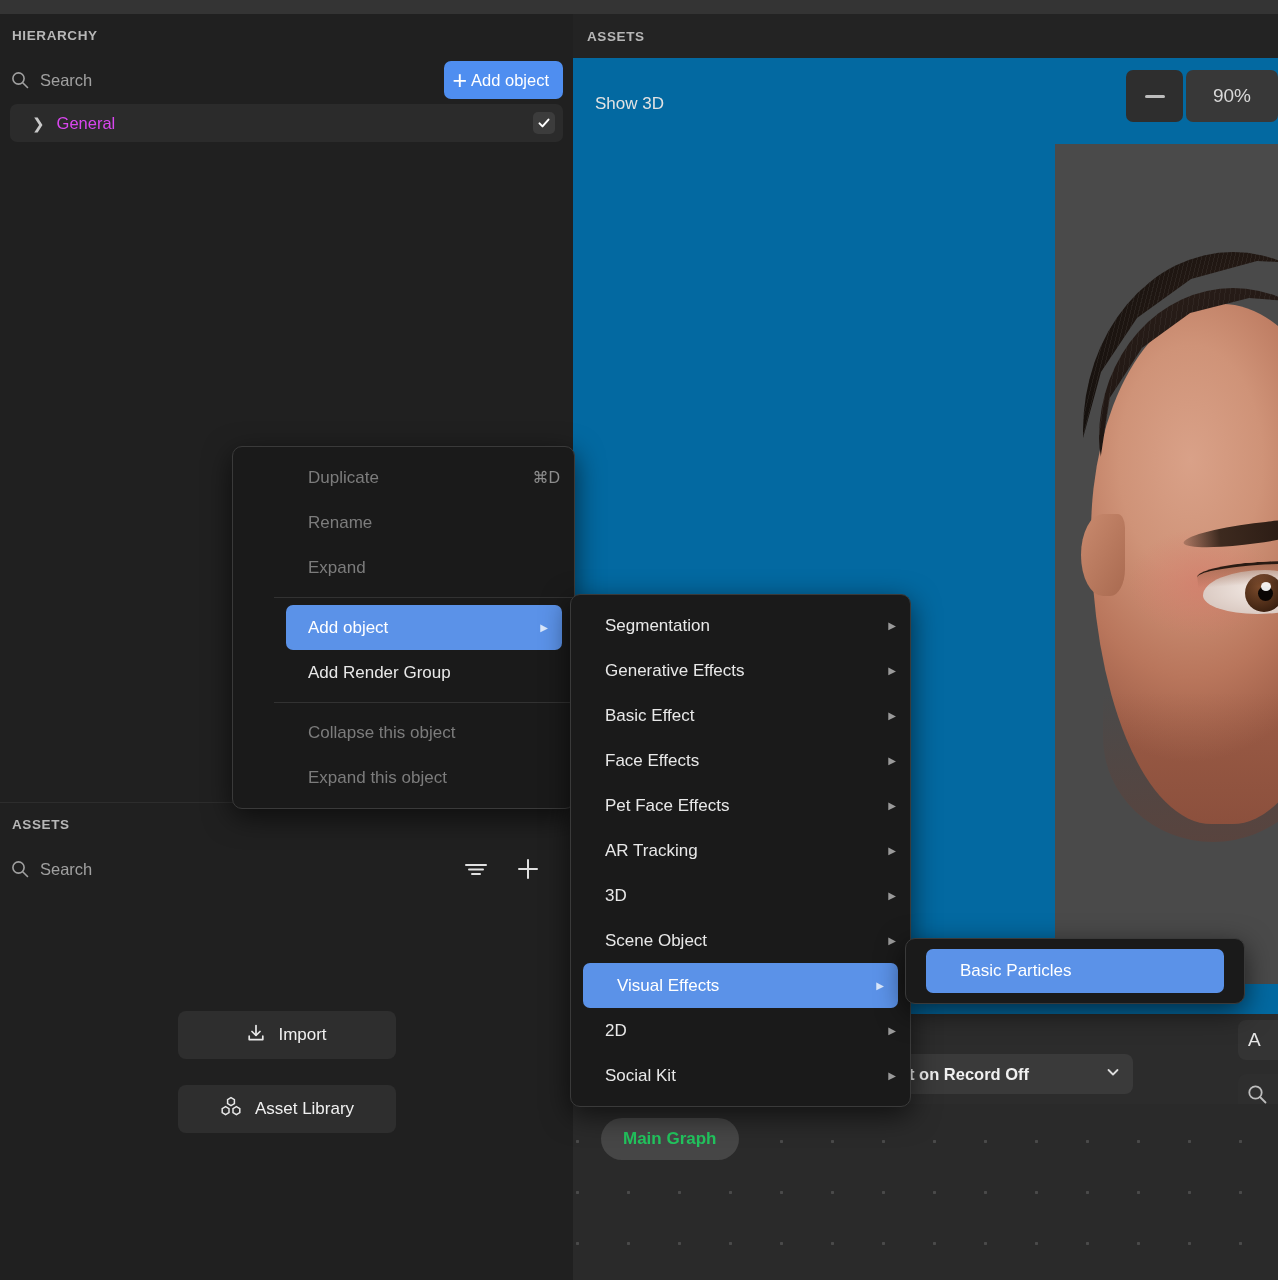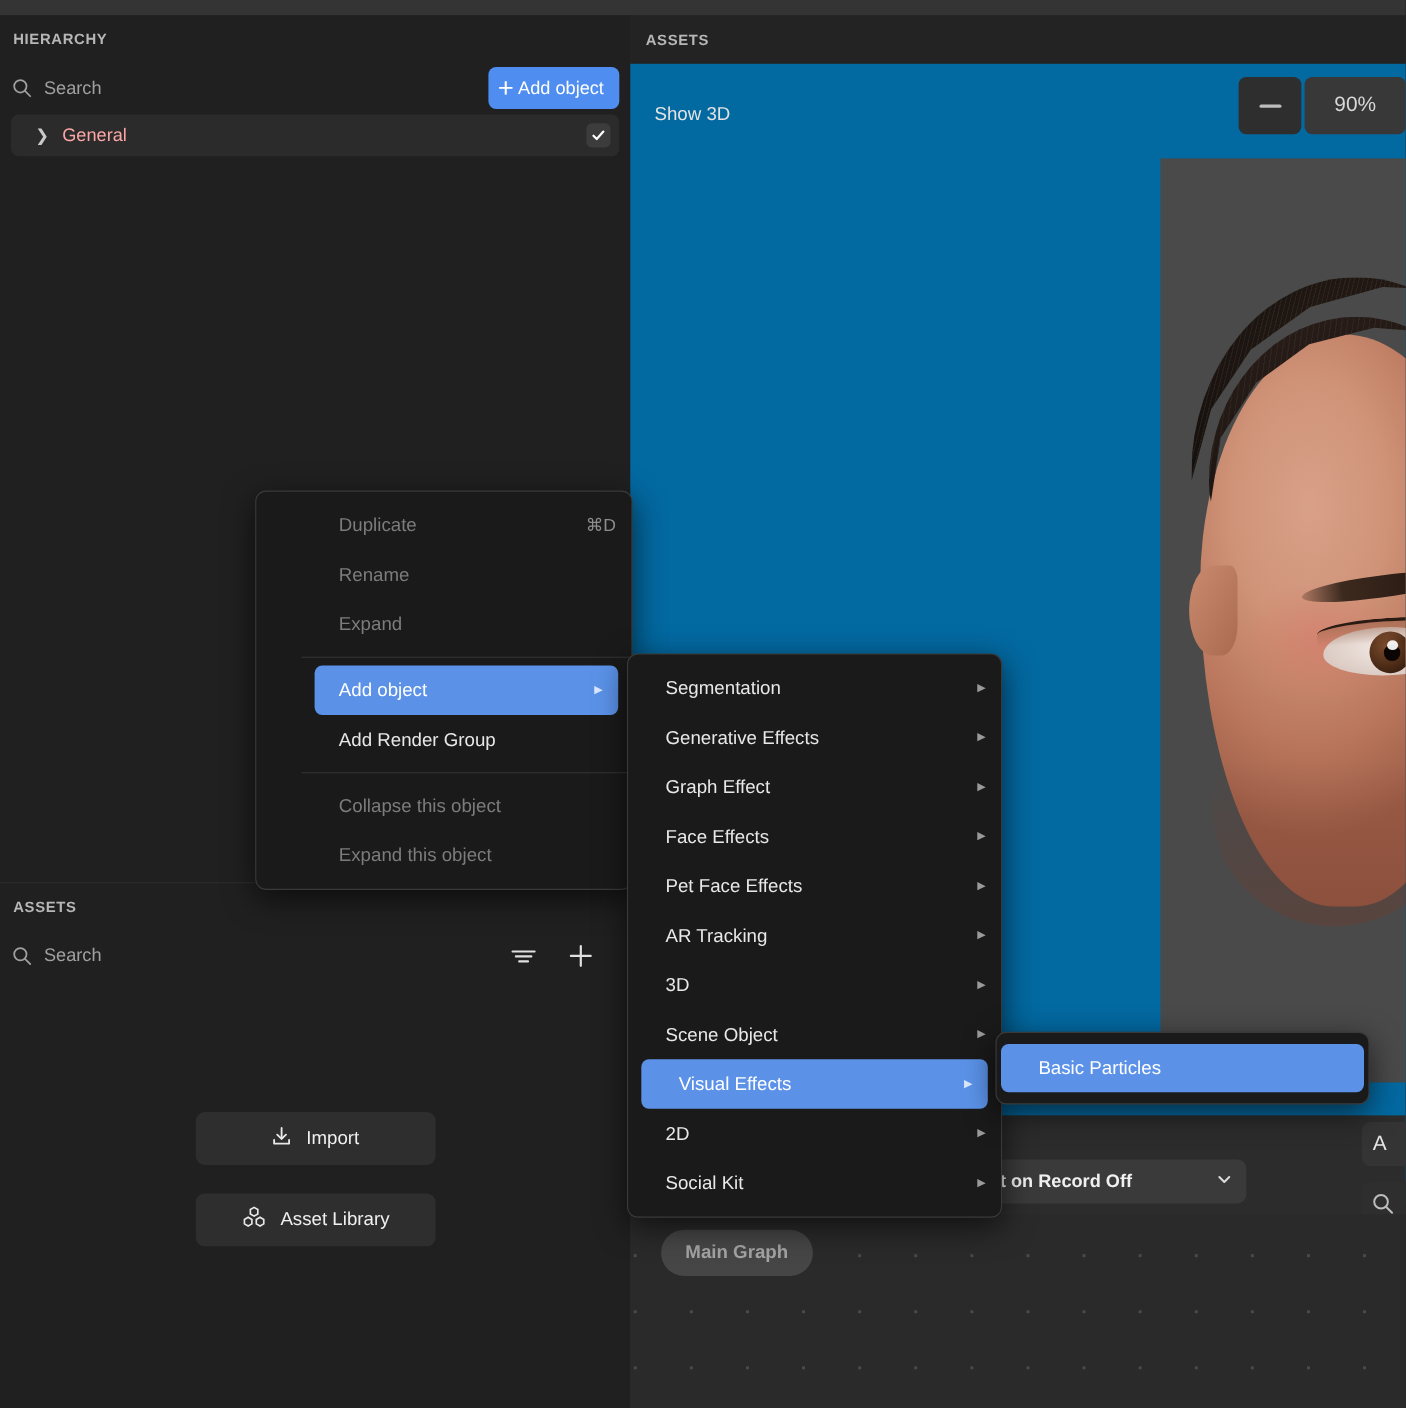--- a/index.html
+++ b/index.html
@@ -29,21 +29,21 @@
     color: #fff; font-size: 16.5px; cursor: pointer; border: none;
   }
   .plus-g { font-size: 25px; line-height: 1; font-weight: 300; margin-right: 2px; }
 
   .tree { padding: 0 10px; }
   .tree-row {
     height: 38px; background: #2b2b2b; border-radius: 7px;
     display: flex; align-items: center; padding: 0 8px 0 22px; gap: 12px;
   }
   .chev { color: #c9c9c9; font-size: 15px; line-height: 1; }
-  .tree-label { font-size: 16.5px; color: #fca5a5; flex: 1; }
+  .tree-label { font-size: 16.5px; color: #d946ef; flex: 1; }
   .tickbox {
     width: 22px; height: 22px; border-radius: 5px; background: #3c3c3c;
     display: flex; align-items: center; justify-content: center;
   }
   .tickbox svg { display: block; }
 
   
   .assets { position: absolute; left: 0; top: 802px; width: 573px; height: 478px; background: #202020; border-top: 1px solid #2d2d2d; }
   .assets-tools { display: flex; align-items: center; gap: 26px; margin-left: auto; padding-right: 22px; }
   .ic-btn { width: 26px; height: 26px; display: flex; align-items: center; justify-content: center; cursor: pointer; }
@@ -151,21 +151,21 @@
 
   .graph {
     position: absolute; left: 573px; top: 1104px; width: 705px; height: 176px;
     background-color: #2a2a2a;
     background-image: radial-gradient(#4a4a4a 1.4px, transparent 1.5px);
     background-size: 51px 51px; background-position: 30px 12px;
   }
   .graph-chip {
     position:absolute; left: 28px; top: 14px; height: 42px; padding: 0 22px;
     background: #464646; border-radius: 21px; display:flex; align-items:center;
-    color:#a3a3a3; font-size:17px; font-weight:bold; cursor:pointer;
+    color:#22c55e; font-size:17px; font-weight:bold; cursor:pointer;
   }
 
   
   .ctxmenu {
     position: absolute; background: #1a1a1a; border: 1px solid #3a3a3a; border-radius: 10px;
     padding: 8px 0; box-shadow: 0 8px 28px rgba(0,0,0,.6);
   }
   #menu1 { left: 232px; top: 446px; width: 343px; z-index: 30; padding-left: 41px; }
   #menu2 { left: 570px; top: 594px; width: 341px; z-index: 31; }
   #menu3 { left: 905px; top: 938px; width: 340px; z-index: 32; }
@@ -178,21 +178,21 @@
   .mi.dim { color: #7c7c7c; cursor: default; }
   .mi .shortcut { margin-left: auto; color: #8d8d8d; font-size: 16px; }
   .mi .arr { margin-left: auto; color: #9a9a9a; font-size: 10px; line-height: 1; }
   .mi-sel {
     background: #5b92e8; color: #fff; border-radius: 7px;
     margin: 0 12px; padding-left: 22px; height: 45px;
   }
   .mi-sel .arr { color: #dbe8fb; }
   .sep { height: 1px; background: #323232; margin: 7px 0; }
   #menu3 { padding: 10px 0; }
-  #menu3 .mi-sel { margin: 0 4px; height: 44px; }
+  #menu3 .mi-sel { margin: 0 20px; height: 44px; }
 </style>
 </head>
 <body>
 
 <div id="root">
 
   <div class="topstrip"></div>
 
   <div class="leftcol">
 
@@ -378,21 +378,21 @@
   <div class="ctxmenu" id="menu2">
     <div class="mi">
       <span>Segmentation</span>
       <span class="arr">▶</span>
     </div>
     <div class="mi">
       <span>Generative Effects</span>
       <span class="arr">▶</span>
     </div>
     <div class="mi">
-      <span>Graph Effect</span>
+      <span>Basic Effect</span>
       <span class="arr">▶</span>
     </div>
     <div class="mi">
       <span>Face Effects</span>
       <span class="arr">▶</span>
     </div>
     <div class="mi">
       <span>Pet Face Effects</span>
       <span class="arr">▶</span>
     </div>

